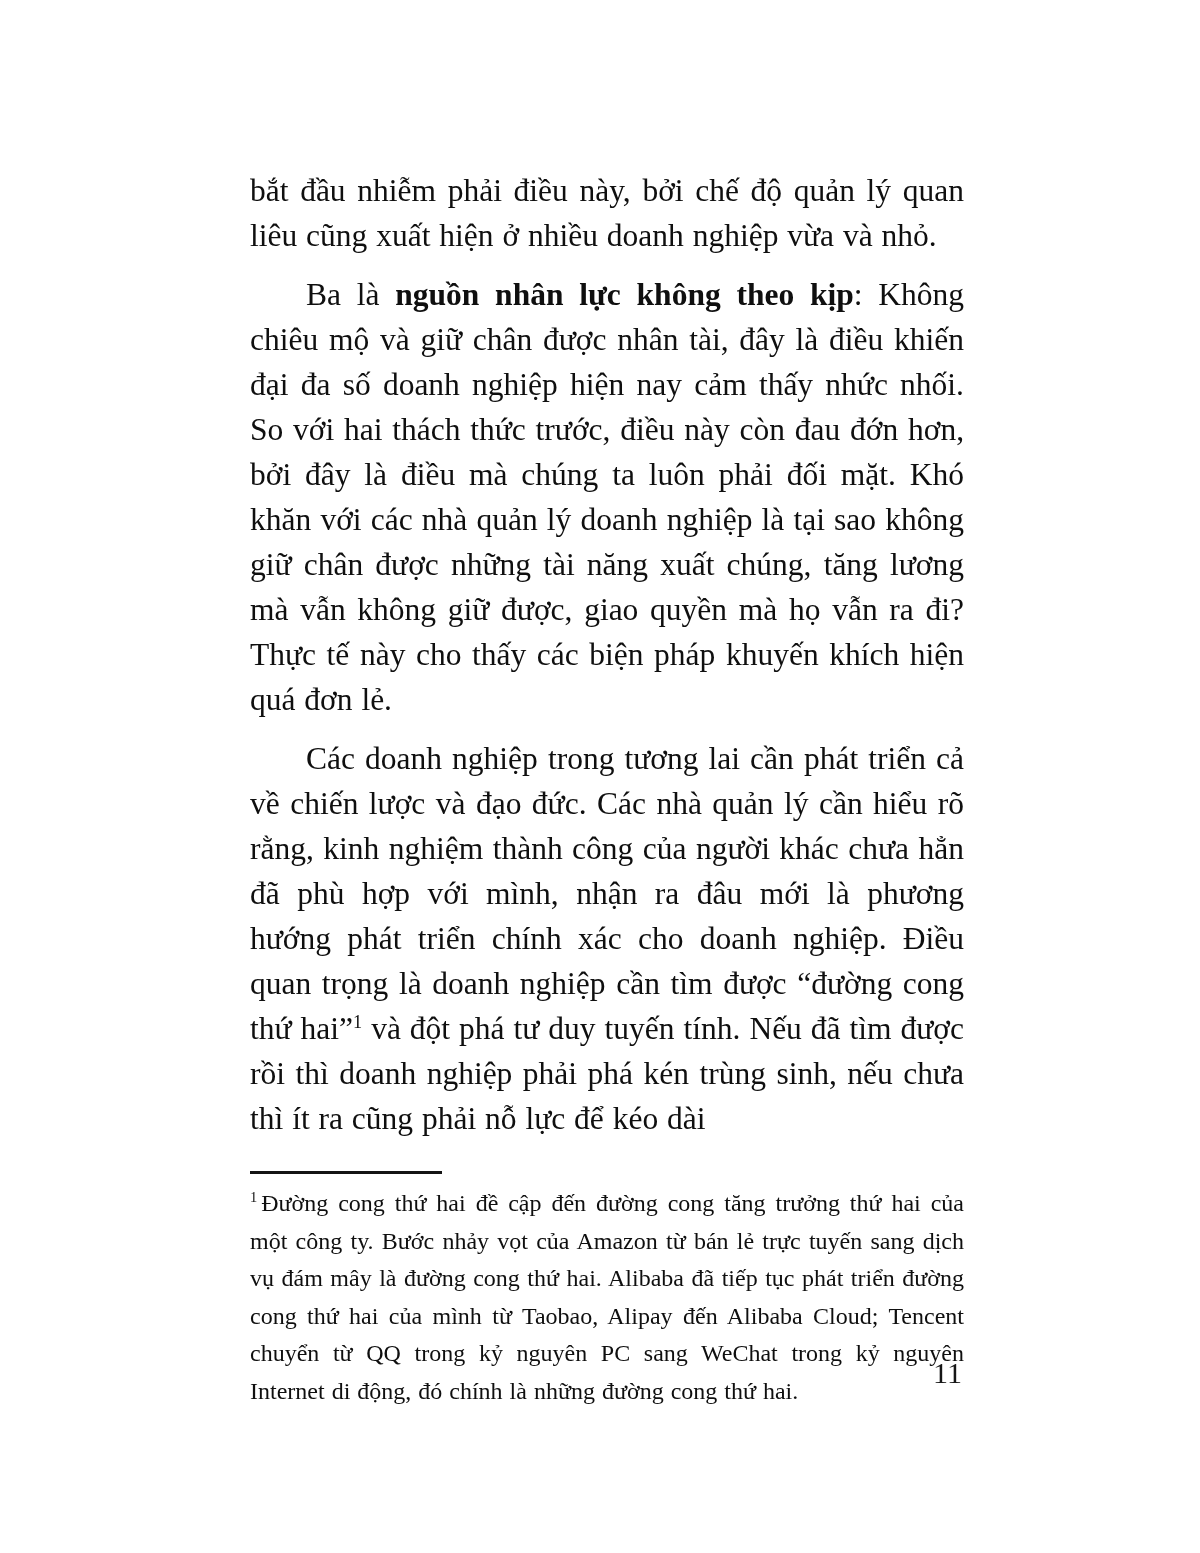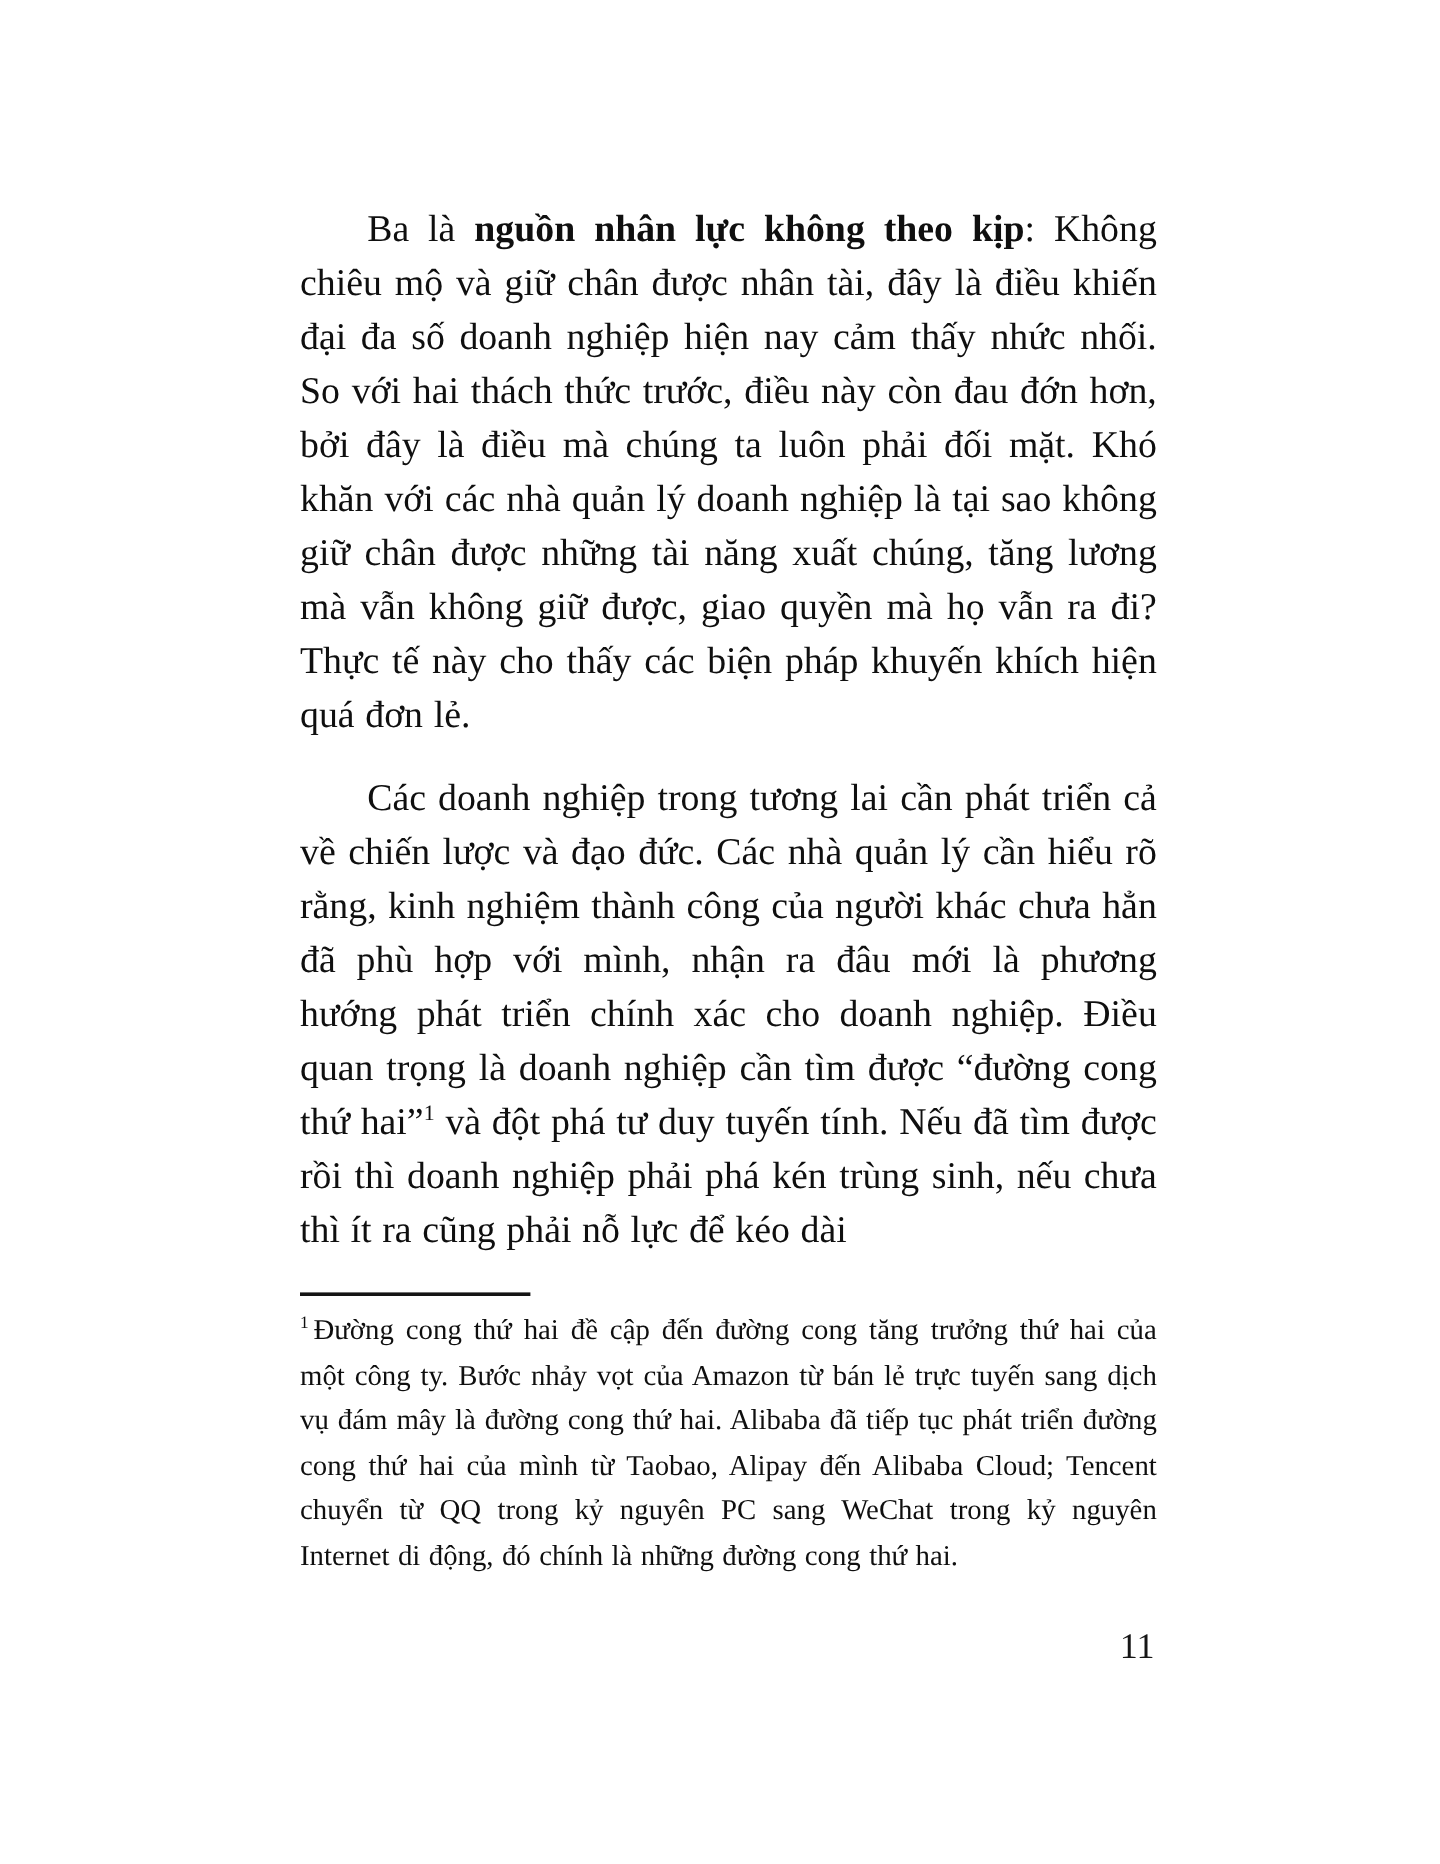--- a/index.html
+++ b/index.html
@@ -23,21 +23,21 @@
     width: 714px;
   }
   .para {
     margin: 0;
     font-size: 31.5px;
     line-height: 45px;
     text-align: justify;
     word-spacing: 1px;
   }
   .para + .para {
-    margin-top: 24px;
+    margin-top: 14px;
   }
   .para.indent {
     text-indent: 56px;
   }
   .para b {
     font-weight: 700;
   }
   sup.fn-ref {
     font-size: 0.58em;
     line-height: 0;
@@ -70,20 +70,21 @@
     line-height: 36px;
     color: #161616;
   }
 </style>
 </head>
 <body>
 
 <div class="page">
   <div class="content">
     <div>
+        <p class="para"><span>bắt đầu nhiễm phải điều này, bởi chế độ quản lý quan liêu cũng xuất hiện ở nhiều doanh nghiệp vừa và nhỏ.</span></p>
         <p class="para indent"><span>Ba là </span><b>nguồn nhân lực không theo kịp</b><span>: Không chiêu mộ và giữ chân được nhân tài, đây là điều khiến đại đa số doanh nghiệp hiện nay cảm thấy nhức nhối. So với hai thách thức trước, điều này còn đau đớn hơn, bởi đây là điều mà chúng ta luôn phải đối mặt. Khó khăn với các nhà quản lý doanh nghiệp là tại sao không giữ chân được những tài năng xuất chúng, tăng lương mà vẫn không giữ được, giao quyền mà họ vẫn ra đi? Thực tế này cho thấy các biện pháp khuyến khích hiện quá đơn lẻ.</span></p>
         <p class="para indent"><span>Các doanh nghiệp trong tương lai cần phát triển cả về chiến lược và đạo đức. Các nhà quản lý cần hiểu rõ rằng, kinh nghiệm thành công của người khác chưa hẳn đã phù hợp với mình, nhận ra đâu mới là phương hướng phát triển chính xác cho doanh nghiệp. Điều quan trọng là doanh nghiệp cần tìm được “đường cong thứ hai”</span><sup class="fn-ref">1</sup><span> và đột phá tư duy tuyến tính. Nếu đã tìm được rồi thì doanh nghiệp phải phá kén trùng sinh, nếu chưa thì ít ra cũng phải nỗ lực để kéo dài</span></p>
       </div>
     <div class="footnote-rule"></div>
     <div class="footnote">
       <sup class="fn-marker">1</sup><span>Đường cong thứ hai đề cập đến đường cong tăng trưởng thứ hai của một công ty. Bước nhảy vọt của Amazon từ bán lẻ trực tuyến sang dịch vụ đám mây là đường cong thứ hai. Alibaba đã tiếp tục phát triển đường cong thứ hai của mình từ Taobao, Alipay đến Alibaba Cloud; Tencent chuyển từ QQ trong kỷ nguyên PC sang WeChat trong kỷ nguyên Internet di động, đó chính là những đường cong thứ hai.</span>
     </div>
   </div>
   <div class="page-number">11</div>
 </div>

